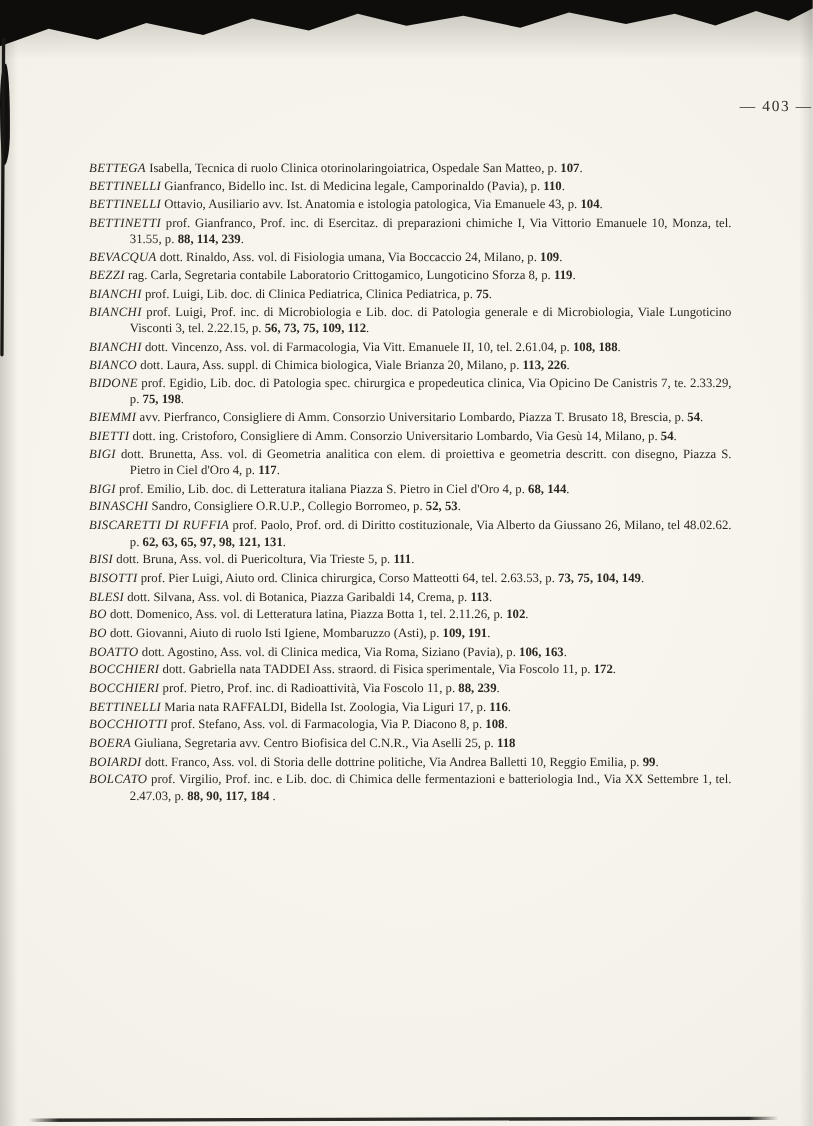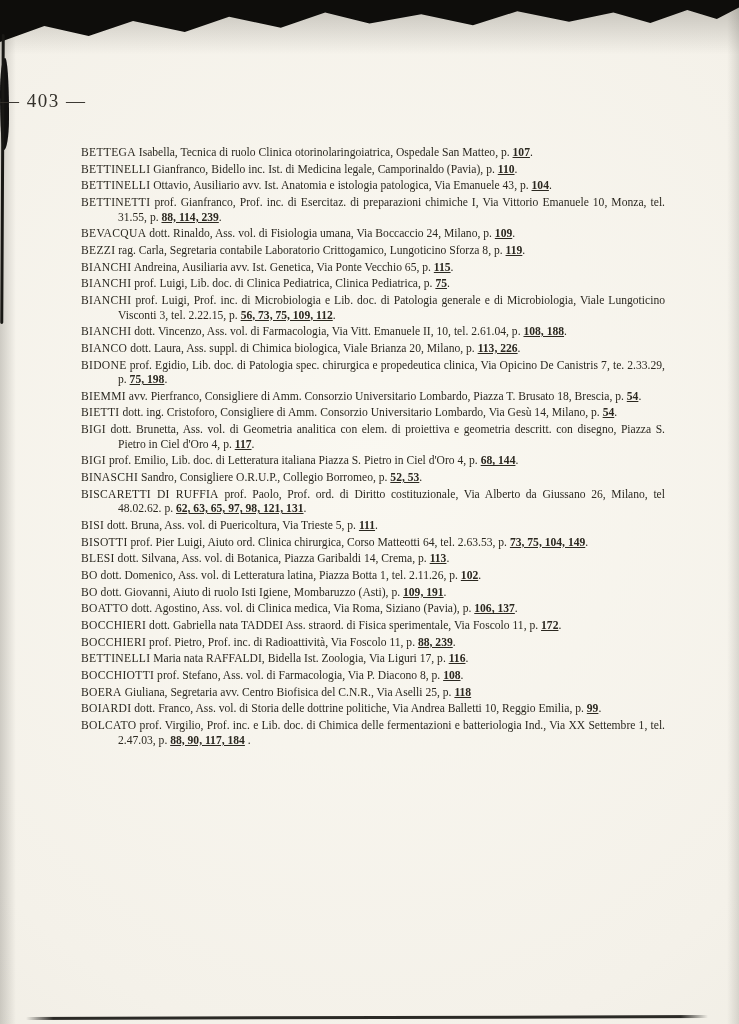--- a/index.html
+++ b/index.html
@@ -43,35 +43,35 @@
   }
   .edge-shade-right {
     position: absolute; right: 0; top: 0; bottom: 0; width: 12px;
     background: linear-gradient(270deg, rgba(45,42,36,0.14), rgba(45,42,36,0));
     pointer-events: none;
   }
 
   
   .page-number {
     position: absolute; top: 90px; left: 0; width: 100%;
-    text-align: left; font-size: 19px; letter-spacing: 1.5px; color: #33302a;
+    text-align: right; font-size: 14px; letter-spacing: 1.5px; color: #33302a;
   }
 
   
   .entries {
     position: absolute; left: 81px; top: 146px; width: 584px;
     font-size: 11.6px; line-height: 14.5px; text-align: justify;
   }
   .entry {
     margin: 0 0 2.2px 0;
     padding-left: 37px; text-indent: -37px;
   }
-  .seg-n { letter-spacing: 0.3px; }
+  .seg-n { letter-spacing: 0.3px; font-style: italic; }
   .seg-i { }
-  .seg-b { font-weight: 700; text-decoration: underline; }
+  .seg-b { font-weight: 700; }
 </style>
 </head>
 <body>
 
 <div class="sheet">
   <div class="edge-shade-left"></div>
   <div class="edge-shade-right"></div>
   <div class="scan-top-smudge"></div>
   <div class="scan-top"></div>
   <div class="scan-left-blob"></div>
@@ -80,38 +80,37 @@
 
   <div class="page-number">— 403 —</div>
 
   <div class="entries">
       <p class="entry"><span class="seg-n">BETTEGA</span><span class="seg-p"> Isabella, </span><span class="seg-i">Tecnica di ruolo Clinica otorinolaringoiatrica</span><span class="seg-p">, Ospedale San Matteo, p. </span><span class="seg-b">107</span><span class="seg-p">.</span></p>
       <p class="entry"><span class="seg-n">BETTINELLI</span><span class="seg-p"> Gianfranco, </span><span class="seg-i">Bidello inc. Ist. di Medicina legale</span><span class="seg-p">, Camporinaldo (Pavia), p. </span><span class="seg-b">110</span><span class="seg-p">.</span></p>
       <p class="entry"><span class="seg-n">BETTINELLI</span><span class="seg-p"> Ottavio, </span><span class="seg-i">Ausiliario avv. Ist. Anatomia e istologia patologica</span><span class="seg-p">, Via Emanuele 43, p. </span><span class="seg-b">104</span><span class="seg-p">.</span></p>
       <p class="entry"><span class="seg-n">BETTINETTI</span><span class="seg-p"> prof. Gianfranco, </span><span class="seg-i">Prof. inc. di Esercitaz. di preparazioni chimiche I</span><span class="seg-p">, Via Vittorio Emanuele 10, Monza, tel. 31.55, p. </span><span class="seg-b">88, 114, 239</span><span class="seg-p">.</span></p>
       <p class="entry"><span class="seg-n">BEVACQUA</span><span class="seg-p"> dott. Rinaldo, </span><span class="seg-i">Ass. vol. di Fisiologia umana</span><span class="seg-p">, Via Boccaccio 24, Milano, p. </span><span class="seg-b">109</span><span class="seg-p">.</span></p>
       <p class="entry"><span class="seg-n">BEZZI</span><span class="seg-p"> rag. Carla, </span><span class="seg-i">Segretaria contabile Laboratorio Crittogamico</span><span class="seg-p">, Lungoticino Sforza 8, p. </span><span class="seg-b">119</span><span class="seg-p">.</span></p>
-      <p class="entry"><span class="seg-n">BIANCHI</span><span class="seg-p"> Andreina, </span><span class="seg-i">Ausiliaria avv. Ist. Genetica</span><span class="seg-p">, Via Ponte Vecchio 65, p. </span><span class="seg-b">115</span><span class="seg-p">.</span></p>
       <p class="entry"><span class="seg-n">BIANCHI</span><span class="seg-p"> prof. Luigi, </span><span class="seg-i">Lib. doc. di Clinica Pediatrica</span><span class="seg-p">, Clinica Pediatrica, p. </span><span class="seg-b">75</span><span class="seg-p">.</span></p>
       <p class="entry"><span class="seg-n">BIANCHI</span><span class="seg-p"> prof. Luigi, </span><span class="seg-i">Prof. inc. di Microbiologia e Lib. doc. di Patologia generale e di Microbiologia</span><span class="seg-p">, Viale Lungoticino Visconti 3, tel. 2.22.15, p. </span><span class="seg-b">56, 73, 75, 109, 112</span><span class="seg-p">.</span></p>
       <p class="entry"><span class="seg-n">BIANCHI</span><span class="seg-p"> dott. Vincenzo, </span><span class="seg-i">Ass. vol. di Farmacologia</span><span class="seg-p">, Via Vitt. Emanuele II, 10, tel. 2.61.04, p. </span><span class="seg-b">108, 188</span><span class="seg-p">.</span></p>
       <p class="entry"><span class="seg-n">BIANCO</span><span class="seg-p"> dott. Laura, </span><span class="seg-i">Ass. suppl. di Chimica biologica</span><span class="seg-p">, Viale Brianza 20, Milano, p. </span><span class="seg-b">113, 226</span><span class="seg-p">.</span></p>
       <p class="entry"><span class="seg-n">BIDONE</span><span class="seg-p"> prof. Egidio, </span><span class="seg-i">Lib. doc. di Patologia spec. chirurgica e propedeutica clinica</span><span class="seg-p">, Via Opicino De Canistris 7, te. 2.33.29, p. </span><span class="seg-b">75, 198</span><span class="seg-p">.</span></p>
       <p class="entry"><span class="seg-n">BIEMMI</span><span class="seg-p"> avv. Pierfranco, </span><span class="seg-i">Consigliere di Amm. Consorzio Universitario Lombardo</span><span class="seg-p">, Piazza T. Brusato 18, Brescia, p. </span><span class="seg-b">54</span><span class="seg-p">.</span></p>
       <p class="entry"><span class="seg-n">BIETTI</span><span class="seg-p"> dott. ing. Cristoforo, </span><span class="seg-i">Consigliere di Amm. Consorzio Universitario Lombardo</span><span class="seg-p">, Via Gesù 14, Milano, p. </span><span class="seg-b">54</span><span class="seg-p">.</span></p>
       <p class="entry"><span class="seg-n">BIGI</span><span class="seg-p"> dott. Brunetta, </span><span class="seg-i">Ass. vol. di Geometria analitica con elem. di proiettiva e geometria descritt. con disegno</span><span class="seg-p">, Piazza S. Pietro in Ciel d'Oro 4, p. </span><span class="seg-b">117</span><span class="seg-p">.</span></p>
       <p class="entry"><span class="seg-n">BIGI</span><span class="seg-p"> prof. Emilio, </span><span class="seg-i">Lib. doc. di Letteratura italiana</span><span class="seg-p"> Piazza S. Pietro in Ciel d'Oro 4, p. </span><span class="seg-b">68, 144</span><span class="seg-p">.</span></p>
       <p class="entry"><span class="seg-n">BINASCHI</span><span class="seg-p"> Sandro, </span><span class="seg-i">Consigliere O.R.U.P., Collegio Borromeo</span><span class="seg-p">, p. </span><span class="seg-b">52, 53</span><span class="seg-p">.</span></p>
       <p class="entry"><span class="seg-n">BISCARETTI DI RUFFIA</span><span class="seg-p"> prof. Paolo, </span><span class="seg-i">Prof. ord. di Diritto costituzionale</span><span class="seg-p">, Via Alberto da Giussano 26, Milano, tel 48.02.62. p. </span><span class="seg-b">62, 63, 65, 97, 98, 121, 131</span><span class="seg-p">.</span></p>
       <p class="entry"><span class="seg-n">BISI</span><span class="seg-p"> dott. Bruna, </span><span class="seg-i">Ass. vol. di Puericoltura</span><span class="seg-p">, Via Trieste 5, p. </span><span class="seg-b">111</span><span class="seg-p">.</span></p>
       <p class="entry"><span class="seg-n">BISOTTI</span><span class="seg-p"> prof. Pier Luigi, </span><span class="seg-i">Aiuto ord. Clinica chirurgica</span><span class="seg-p">, Corso Matteotti 64, tel. 2.63.53, p. </span><span class="seg-b">73, 75, 104, 149</span><span class="seg-p">.</span></p>
       <p class="entry"><span class="seg-n">BLESI</span><span class="seg-p"> dott. Silvana, </span><span class="seg-i">Ass. vol. di Botanica</span><span class="seg-p">, Piazza Garibaldi 14, Crema, p. </span><span class="seg-b">113</span><span class="seg-p">.</span></p>
       <p class="entry"><span class="seg-n">BO</span><span class="seg-p"> dott. Domenico, </span><span class="seg-i">Ass. vol. di Letteratura latina</span><span class="seg-p">, Piazza Botta 1, tel. 2.11.26, p. </span><span class="seg-b">102</span><span class="seg-p">.</span></p>
       <p class="entry"><span class="seg-n">BO</span><span class="seg-p"> dott. Giovanni, </span><span class="seg-i">Aiuto di ruolo Isti Igiene</span><span class="seg-p">, Mombaruzzo (Asti), p. </span><span class="seg-b">109, 191</span><span class="seg-p">.</span></p>
-      <p class="entry"><span class="seg-n">BOATTO</span><span class="seg-p"> dott. Agostino, </span><span class="seg-i">Ass. vol. di Clinica medica</span><span class="seg-p">, Via Roma, Siziano (Pavia), p. </span><span class="seg-b">106, 137</span><span class="seg-p">.</span></p>
+      <p class="entry"><span class="seg-n">BOATTO</span><span class="seg-p"> dott. Agostino, </span><span class="seg-i">Ass. vol. di Clinica medica</span><span class="seg-p">, Via Roma, Siziano (Pavia), p. </span><span class="seg-b">106, 163</span><span class="seg-p">.</span></p>
       <p class="entry"><span class="seg-n">BOCCHIERI</span><span class="seg-p"> dott. Gabriella nata TADDEI </span><span class="seg-i">Ass. straord. di Fisica sperimentale</span><span class="seg-p">, Via Foscolo 11, p. </span><span class="seg-b">172</span><span class="seg-p">.</span></p>
       <p class="entry"><span class="seg-n">BOCCHIERI</span><span class="seg-p"> prof. Pietro, </span><span class="seg-i">Prof. inc. di Radioattività</span><span class="seg-p">, Via Foscolo 11, p. </span><span class="seg-b">88, 239</span><span class="seg-p">.</span></p>
       <p class="entry"><span class="seg-n">BETTINELLI</span><span class="seg-p"> Maria nata RAFFALDI, </span><span class="seg-i">Bidella Ist. Zoologia</span><span class="seg-p">, Via Liguri 17, p. </span><span class="seg-b">116</span><span class="seg-p">.</span></p>
       <p class="entry"><span class="seg-n">BOCCHIOTTI</span><span class="seg-p"> prof. Stefano, </span><span class="seg-i">Ass. vol. di Farmacologia</span><span class="seg-p">, Via P. Diacono 8, p. </span><span class="seg-b">108</span><span class="seg-p">.</span></p>
       <p class="entry"><span class="seg-n">BOERA</span><span class="seg-p"> Giuliana, </span><span class="seg-i">Segretaria avv. Centro Biofisica del C.N.R.</span><span class="seg-p">, Via Aselli 25, p. </span><span class="seg-b">118</span></p>
       <p class="entry"><span class="seg-n">BOIARDI</span><span class="seg-p"> dott. Franco, </span><span class="seg-i">Ass. vol. di Storia delle dottrine politiche</span><span class="seg-p">, Via Andrea Balletti 10, Reggio Emilia, p. </span><span class="seg-b">99</span><span class="seg-p">.</span></p>
       <p class="entry"><span class="seg-n">BOLCATO</span><span class="seg-p"> prof. Virgilio, </span><span class="seg-i">Prof. inc. e Lib. doc. di Chimica delle fermentazioni e batteriologia Ind.</span><span class="seg-p">, Via XX Settembre 1, tel. 2.47.03, p. </span><span class="seg-b">88, 90, 117, 184</span><span class="seg-p"> .</span></p>
     </div>
 </div>
 

